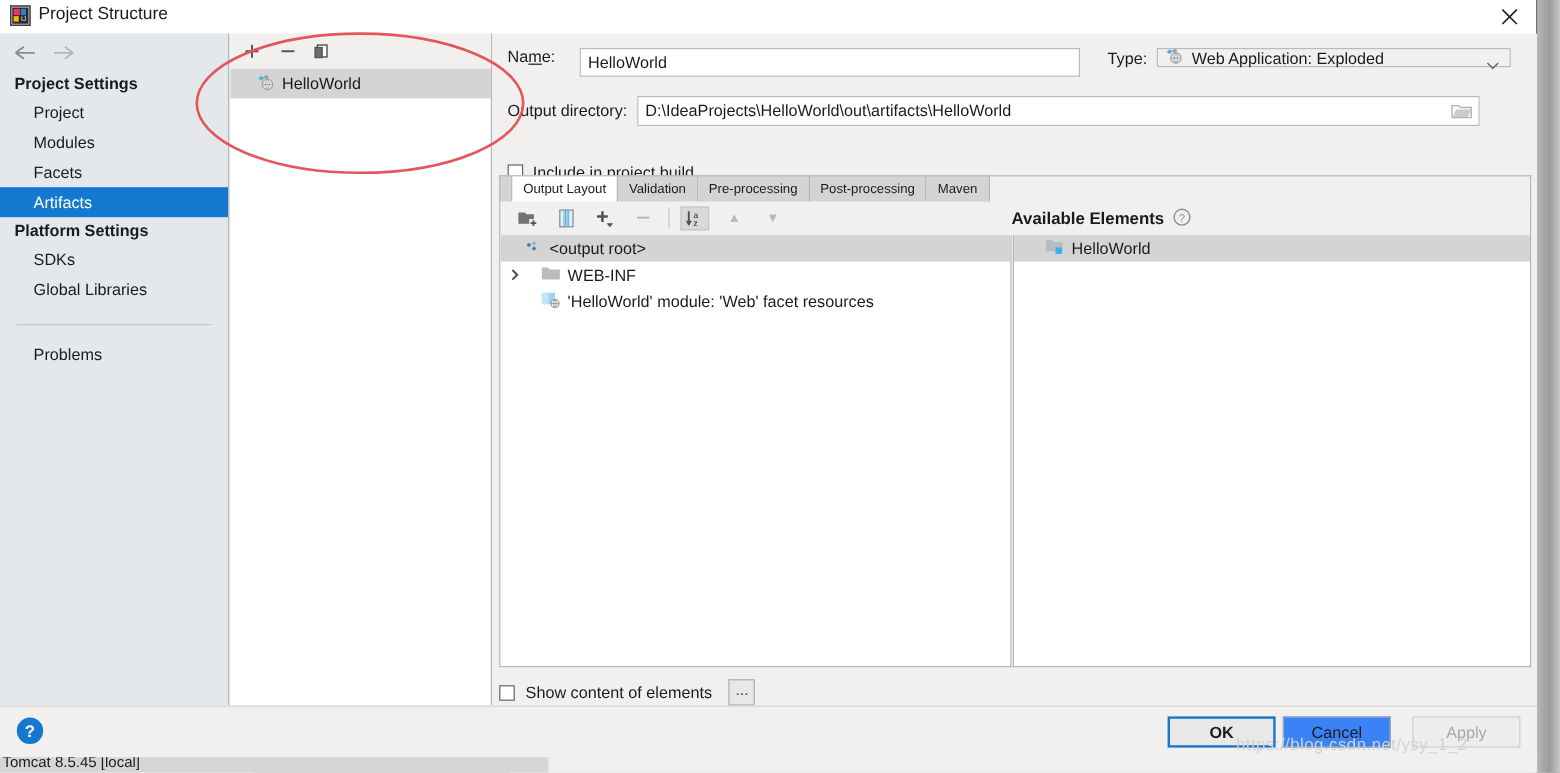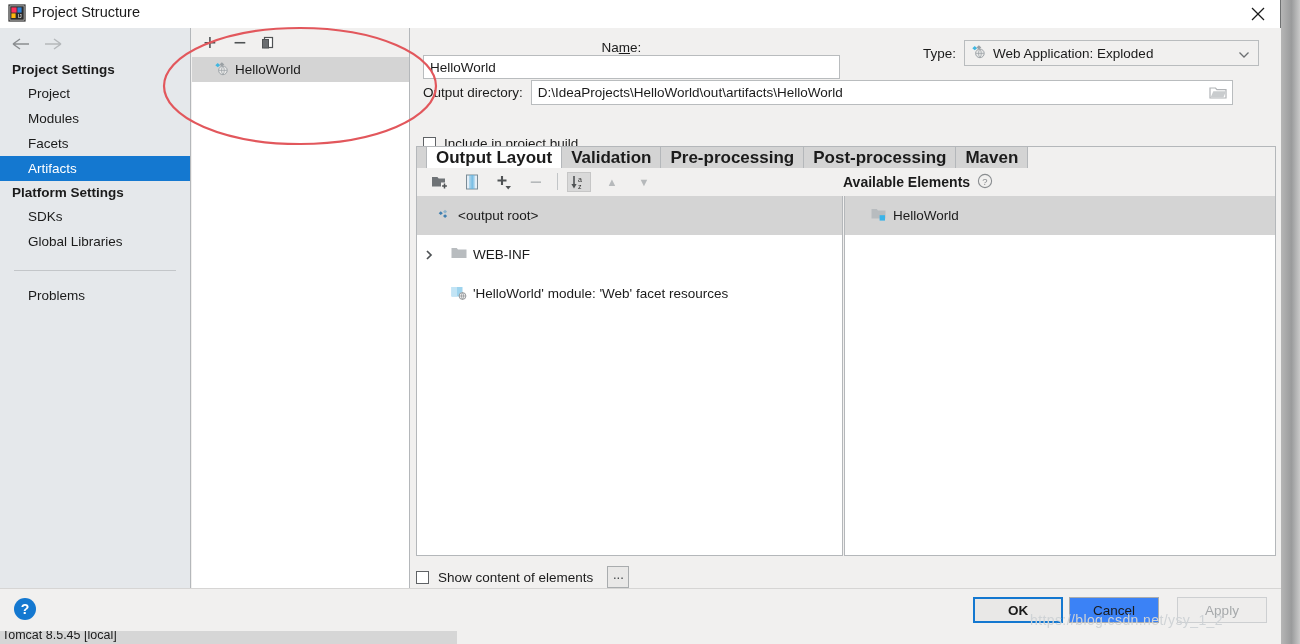--- a/index.html
+++ b/index.html
@@ -43,65 +43,65 @@
   #artifacts-col{position:absolute;left:192px;top:0;width:218px;height:560px;background:#ffffff;border-right:1px solid #b4b7ba;box-sizing:border-box;}
   #artifacts-toolbar{height:29px;background:#f1f0ef;position:relative;}
   .at-btn{position:absolute;top:5px;width:20px;height:20px;display:flex;align-items:center;justify-content:center;color:#4f5254;}
   #at-add{left:8px;font-size:22px;line-height:18px;}
   #at-remove{left:38px;font-size:22px;line-height:18px;}
   #at-copy{left:66px;}
   #artifact-row{height:25px;background:#d4d4d4;display:flex;align-items:center;padding-left:22px;}
   #artifact-row .lbl{margin-left:6px;font-size:13.5px;}
   
   #content{position:absolute;left:411px;top:0;width:870px;height:560px;background:#f1f0ef;box-sizing:border-box;}
-  .field-row{position:absolute;display:flex;align-items:center;flex-direction:column;}
+  .field-row{position:absolute;display:flex;align-items:flex-start;}
   #row-name{left:12px;top:12px;}
   #lbl-name{width:60px;font-size:13.5px;}
   #inp-name{width:417px;height:24px;box-sizing:border-box;background:#ffffff;border:1px solid #b9bcbe;
             padding:0 6px;font-family:inherit;font-size:13.5px;color:#1b1b1b;}
   #row-type{position:absolute;left:512px;top:12px;display:flex;align-items:center;}
   #lbl-type{font-size:13.5px;margin-right:8px;}
-  #sel-type{width:295px;height:26px;box-sizing:border-box;background:#f1f0ef;border:1px solid #b9bcbe;
+  #sel-type{width:295px;height:16px;box-sizing:border-box;background:#f1f0ef;border:1px solid #b9bcbe;
             display:flex;align-items:center;padding:0 6px;position:relative;}
   #sel-type .lbl{margin-left:7px;font-size:13.5px;}
   #sel-caret{position:absolute;right:8px;top:7px;}
   #row-out{position:absolute;left:12px;top:52px;display:flex;align-items:center;}
   #lbl-out{font-size:13.5px;margin-right:8px;text-align:right;}
   #inp-out{width:702px;height:25px;box-sizing:border-box;background:#ffffff;border:1px solid #b9bcbe;
            padding:0 30px 0 6px;font-family:inherit;font-size:13.5px;color:#1b1b1b;}
   #browse-btn{position:absolute;right:6px;top:5px;width:18px;height:16px;}
   #row-include{position:absolute;left:12px;top:86px;display:flex;align-items:center;margin-top:22px;}
   .cb{width:13px;height:13px;box-sizing:border-box;border:1px solid #5f6265;background:#ffffff;display:inline-block;}
   #row-include .lbl{margin-left:8px;font-size:13.5px;}
   
   #tabs{position:absolute;left:5px;top:116px;width:860px;height:24px;border-bottom:1px solid #b4b7ba;display:flex;align-items:flex-end;}
   #tab-stub{width:11px;height:22px;background:#d4d4d4;border:1px solid #b4b7ba;border-bottom:none;box-sizing:border-box;}
-  .tab{height:22px;padding:0 9px;display:flex;align-items:center;font-size:17px;background:#d4d4d4;
-       border:1px solid #b4b7ba;border-left:none;border-bottom:none;box-sizing:border-box;font-weight:bold;}
+  .tab{height:22px;padding:0 9px;display:flex;align-items:center;font-size:11px;background:#d4d4d4;
+       border:1px solid #b4b7ba;border-left:none;border-bottom:none;box-sizing:border-box;}
   .tab.active{background:#ffffff;position:relative;top:1px;height:23px;border-bottom:1px solid #ffffff;}
   #tab-fill{flex:1;height:22px;background:#f1f0ef;border:1px solid #b4b7ba;border-left:none;border-bottom:none;box-sizing:border-box;}
   
   #pane-toolbar{position:absolute;left:5px;top:140px;width:860px;height:28px;background:#f1f0ef;border-left:1px solid #b4b7ba;border-right:1px solid #b4b7ba;box-sizing:border-box;}
   .tb-btn{position:absolute;top:4px;height:20px;display:flex;align-items:center;justify-content:center;color:#4f5254;}
   #tb-newdir{left:12px;width:22px;}
   #tb-archive{left:44px;width:22px;}
   #tb-plus{left:76px;width:22px;font-size:21px;line-height:18px;}
   #tb-minus{left:108px;width:22px;font-size:21px;line-height:18px;color:#b2b5b7;}
   #tb-sep{position:absolute;left:140px;top:5px;width:1px;height:17px;background:#c2c5c7;}
   #tb-sort{left:150px;width:24px;background:#d9d9d9;border:1px solid #c6c6c6;box-sizing:border-box;}
   #tb-up{left:184px;width:22px;color:#b6b9bb;font-size:11px;}
   #tb-down{left:216px;width:22px;color:#b6b9bb;font-size:11px;}
   #avail-head{position:absolute;left:432px;top:140px;width:433px;height:28px;display:flex;align-items:center;}
   #avail-head .lbl{font-size:14px;font-weight:bold;}
   #avail-help{margin-left:7px;}
   #pane-left{position:absolute;left:5px;top:168px;width:427px;height:360px;background:#ffffff;
              border:1px solid #b4b7ba;border-top:none;box-sizing:border-box;}
   #pane-right{position:absolute;left:433px;top:168px;width:432px;height:360px;background:#ffffff;
               border:1px solid #b4b7ba;border-top:none;box-sizing:border-box;}
-  .tree-row{height:39px;display:flex;align-items:center;font-size:13.5px;}
+  .tree-row{height:22px;display:flex;align-items:center;font-size:13.5px;}
   .tree-row.selected{background:#d4d4d4;}
   .tree-row .lbl{margin-left:6px;}
   .twisty{width:16px;display:flex;align-items:center;justify-content:center;color:#4d5154;font-size:12px;}
   #row-bottom-opts{position:absolute;left:5px;top:538px;display:flex;align-items:center;}
   #row-bottom-opts .lbl{margin-left:9px;font-size:13.5px;}
   #ellipsis-btn{margin-left:14px;width:22px;height:22px;background:#e9e8e7;border:1px solid #a9acae;
                 display:flex;align-items:center;justify-content:center;font-size:13px;color:#3b3e40;box-sizing:border-box;padding-bottom:5px;}
   
   #footer{position:absolute;left:0;top:588px;width:1281px;height:42px;background:#f1f0ef;border-top:1px solid #d6d5d4;}
   #help-btn{position:absolute;left:14px;top:9px;width:22px;height:22px;border-radius:50%;background:#1478d0;

